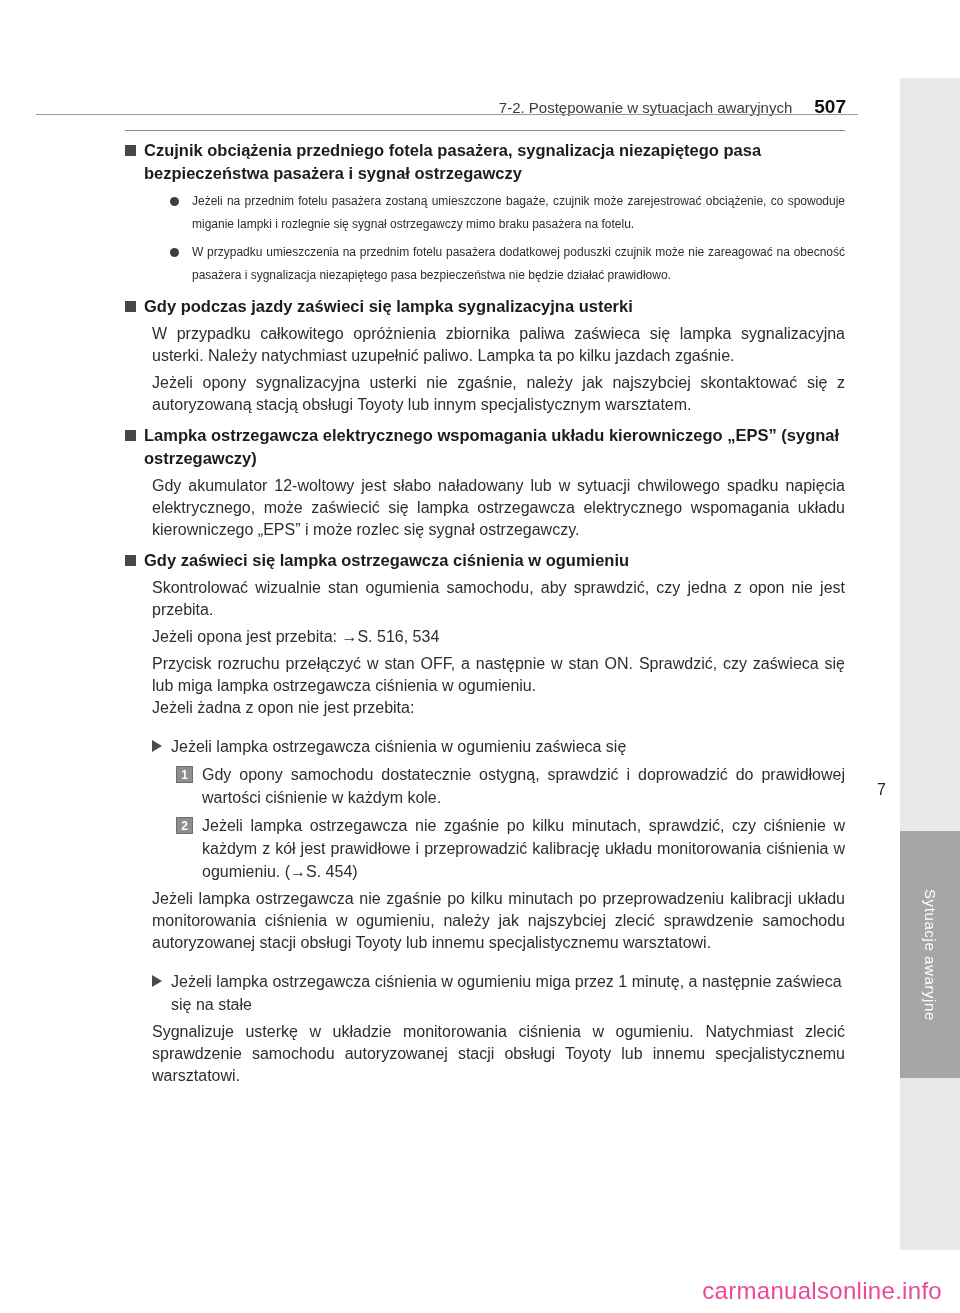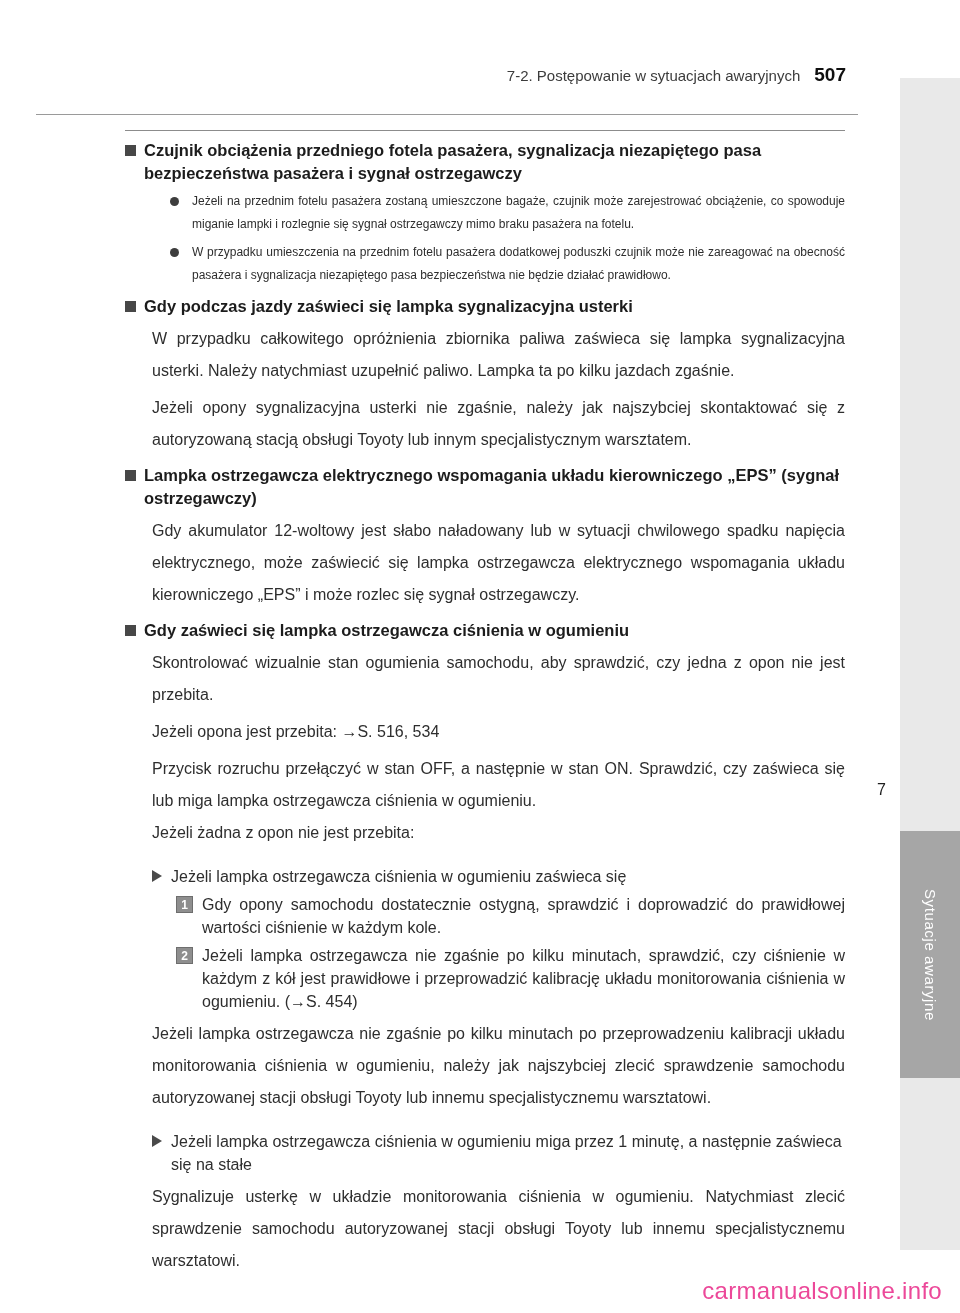--- a/index.html
+++ b/index.html
@@ -4,42 +4,42 @@
 <style>
   * { margin:0; padding:0; box-sizing:border-box; }
   html,body { background:#ffffff; }
   body {
     width:960px; height:1313px; position:relative; overflow:hidden;
     font-family:"Liberation Sans", sans-serif; color:#2e2e2e;
   }
 
   
   .header {
-    position:absolute; top:64px; left:0; width:846px;
-    display:flex; justify-content:flex-end; align-items:baseline; gap:14px;
+    position:absolute; top:96px; left:0; width:846px;
+    display:flex; justify-content:flex-end; align-items:baseline; gap:22px;
   }
   .breadcrumb { font-size:15px; color:#3c3c3c; }
   .page-number { font-size:19px; font-weight:bold; color:#101010; }
   .header-rule {
     position:absolute; top:114px; left:36px; width:822px; height:1px; background:#9a9a9a;
   }
 
   
   .content { position:absolute; top:130px; left:125px; width:720px; }
   .content-rule { height:1px; background:#8c8c8c; margin-bottom:7px; }
 
   .sec-heading {
     display:flex; gap:8px; margin:8px 0 5px;
     font-weight:bold; font-size:16.5px; line-height:23px; color:#1c1c1c;
   }
   .sq { flex:0 0 11px; width:11px; height:11px; background:#474747; margin-top:6px; }
   .h-text { flex:1; }
 
   .para {
-    font-size:16px; line-height:32px; text-align:justify;
+    font-size:16px; line-height:22px; text-align:justify;
     margin:0 0 5px 27px; color:#2e2e2e;
   }
   .bullet { display:flex; gap:13px; margin:0 0 5px 45px; }
   .dot { flex:0 0 9px; width:9px; height:9px; border-radius:50%; background:#3d3d3d; margin-top:7px; }
   .b-text { flex:1; font-size:12px; line-height:23px; text-align:justify; }
 
   .arrow-item { display:flex; gap:9px; margin:16px 0 5px 27px; }
   .tri {
     flex:0 0 auto; width:0; height:0; margin-top:5px;
     border-left:10px solid #4a4a4a; border-top:6px solid transparent; border-bottom:6px solid transparent;

